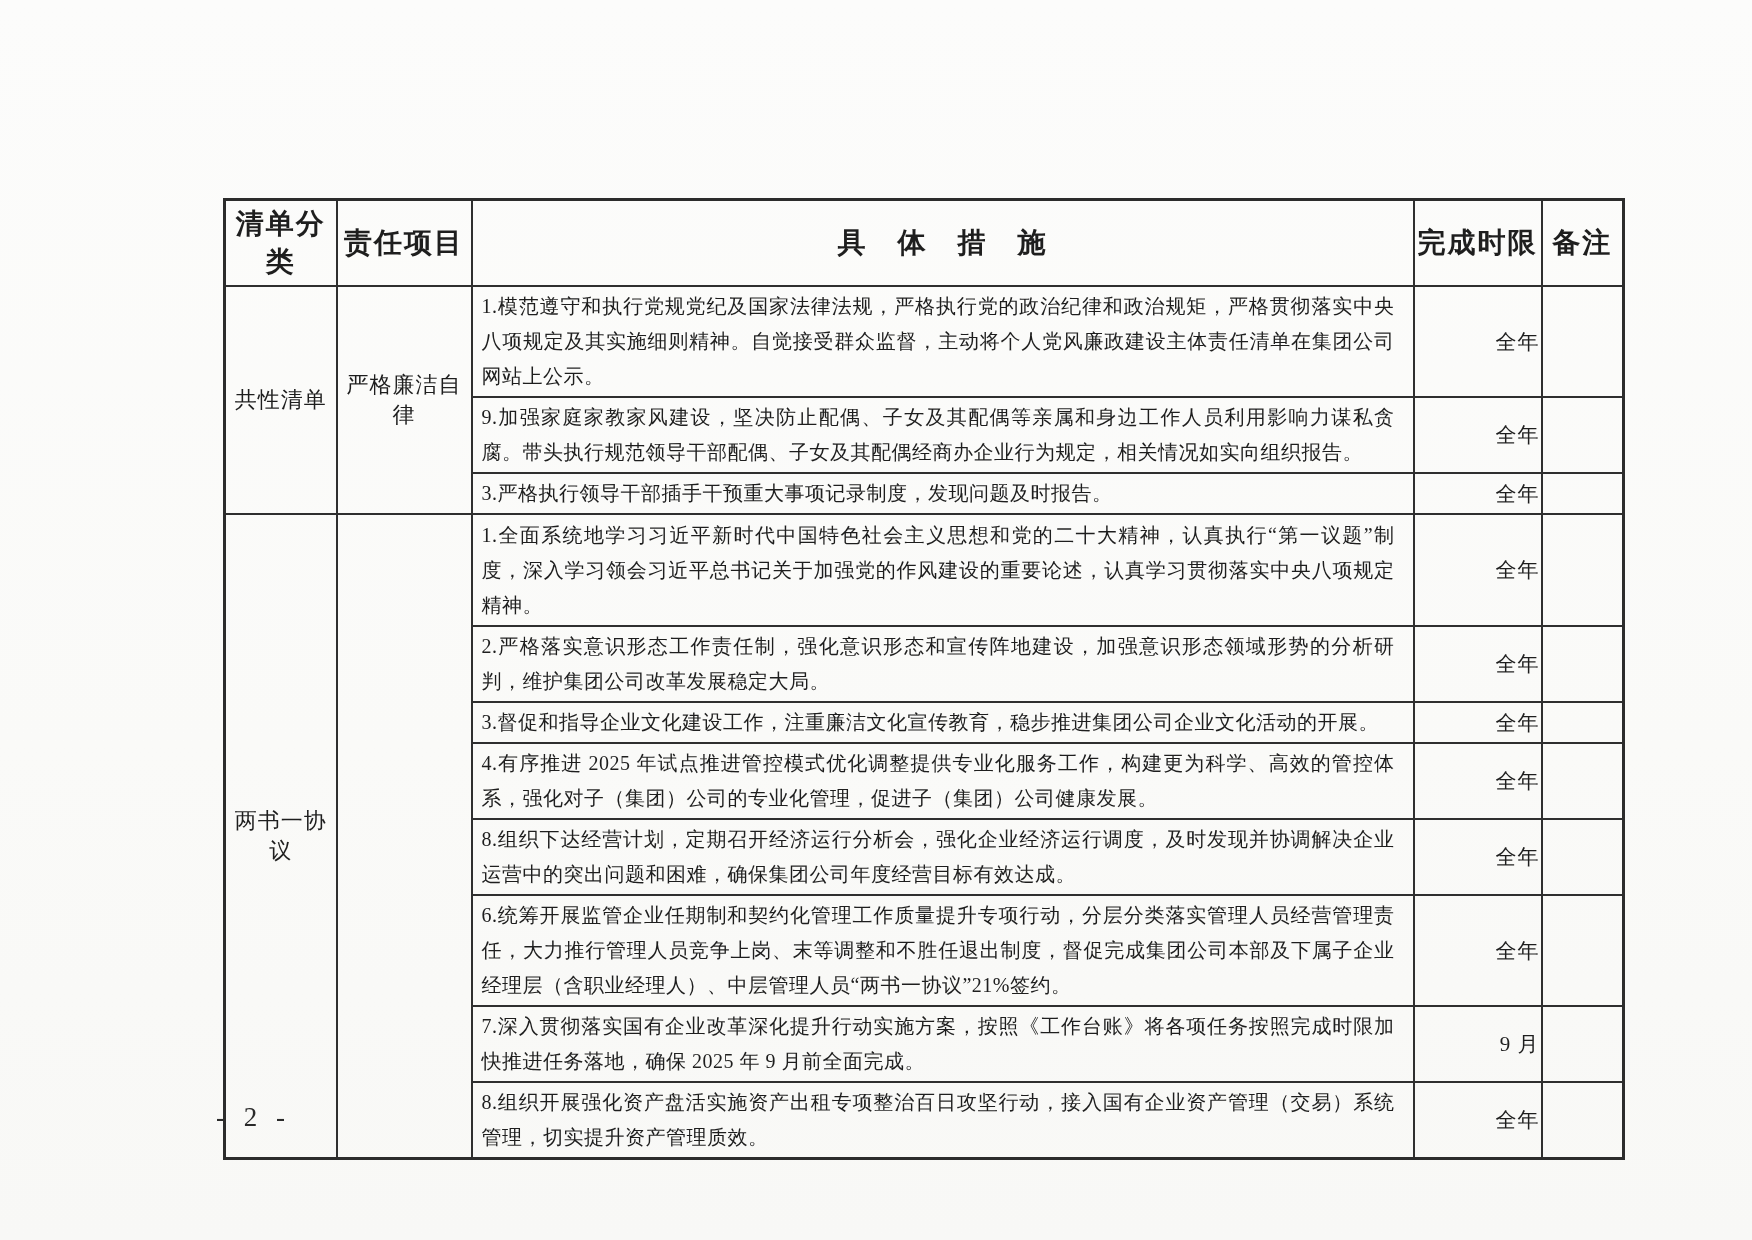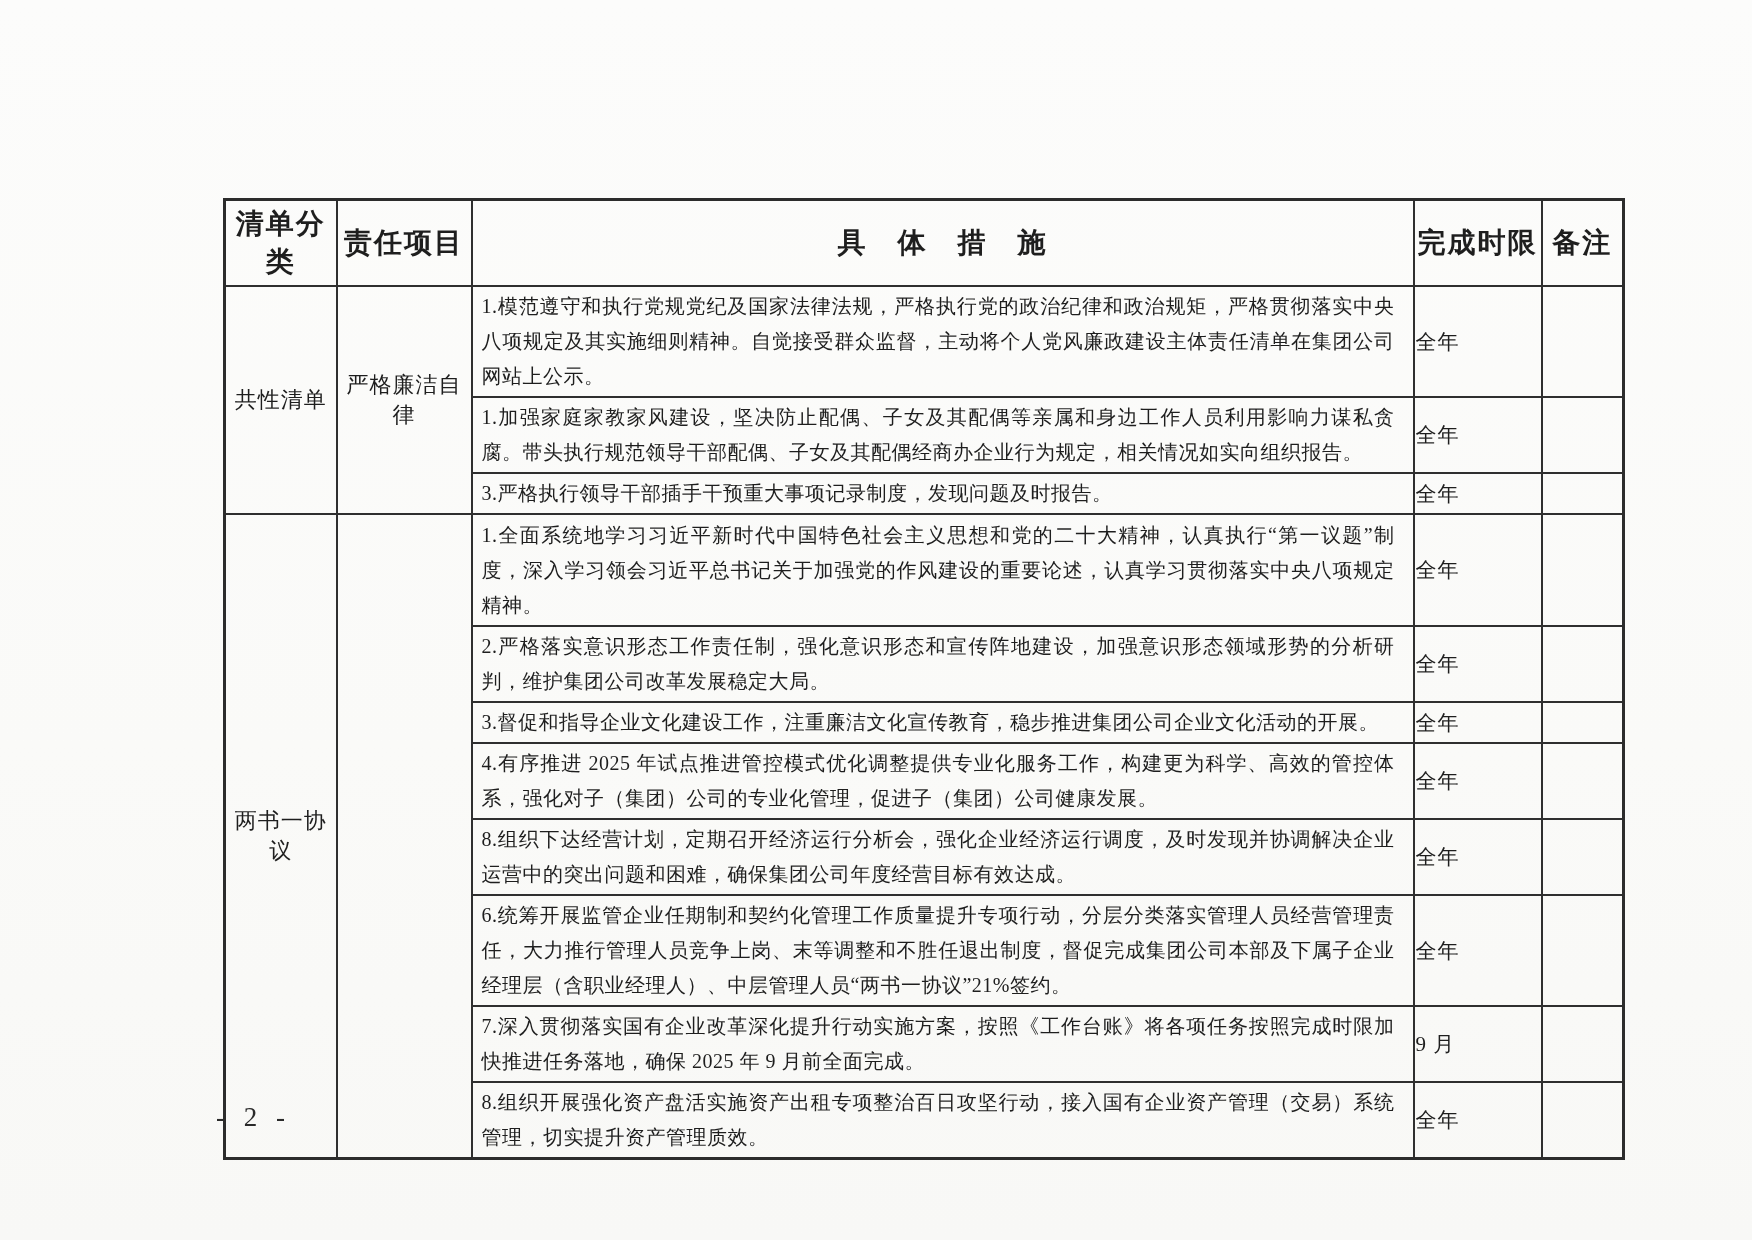--- a/index.html
+++ b/index.html
@@ -30,21 +30,21 @@
     text-align:center;padding:4px 0;
   }
   td.cat, td.resp{
     font-size:22px;letter-spacing:1px;text-align:center;
   }
   td.measure{
     font-size:20px;line-height:35px;letter-spacing:0.5px;
     text-align:justify;padding:2px 18px 2px 9px;
   }
   td.deadline{
-    font-size:21px;letter-spacing:1px;text-align:left;margin-top:16px;
+    font-size:21px;letter-spacing:1px;text-align:right;margin-top:16px;
   }
   td.remark{}
   .page-number{
     position:absolute;left:216px;top:1102px;
     font-size:27px;letter-spacing:6px;color:#2a2a2a;
   }
 </style>
 </head>
 <body>
 
@@ -69,21 +69,21 @@
     </tr>
 
     <tr style="height:99px">
       <td class="cat" rowspan="3">共性清单</td>
       <td class="resp" rowspan="3">严格廉洁自律</td>
       <td class="measure">1.模范遵守和执行党规党纪及国家法律法规，严格执行党的政治纪律和政治规矩，严格贯彻落实中央八项规定及其实施细则精神。自觉接受群众监督，主动将个人党风廉政建设主体责任清单在集团公司网站上公示。</td>
       <td class="deadline">全年</td>
       <td class="remark"></td>
     </tr>
     <tr style="height:72px">
-      <td class="measure">1.加强家庭家教家风建设，坚决防止配偶、子女及其配偶等亲属和身边工作人员利用影响力谋私贪腐。带头执行规范领导干部配偶、子女及其配偶经商办企业行为规定，相关情况如实向组织报告。</td>
+      <td class="measure">9.加强家庭家教家风建设，坚决防止配偶、子女及其配偶等亲属和身边工作人员利用影响力谋私贪腐。带头执行规范领导干部配偶、子女及其配偶经商办企业行为规定，相关情况如实向组织报告。</td>
       <td class="deadline">全年</td>
       <td class="remark"></td>
     </tr>
     <tr style="height:35px">
       <td class="measure">3.严格执行领导干部插手干预重大事项记录制度，发现问题及时报告。</td>
       <td class="deadline">全年</td>
       <td class="remark"></td>
     </tr>
 
     <tr style="height:112px">

